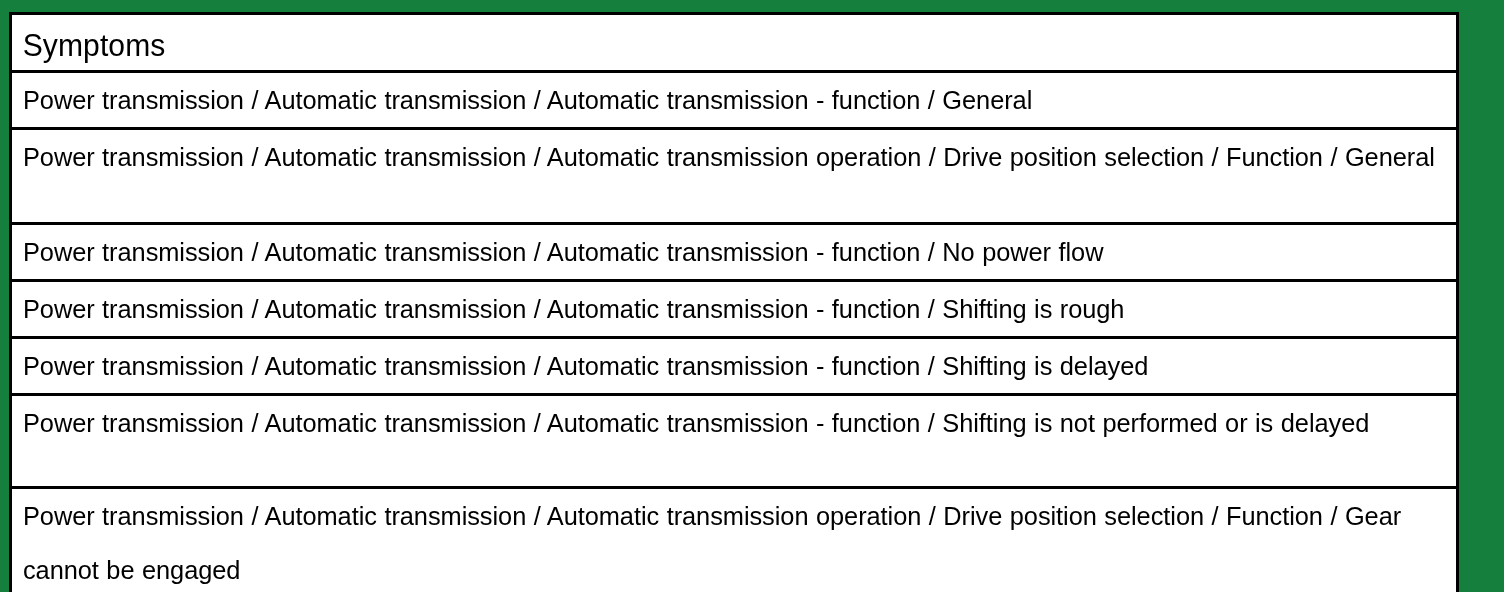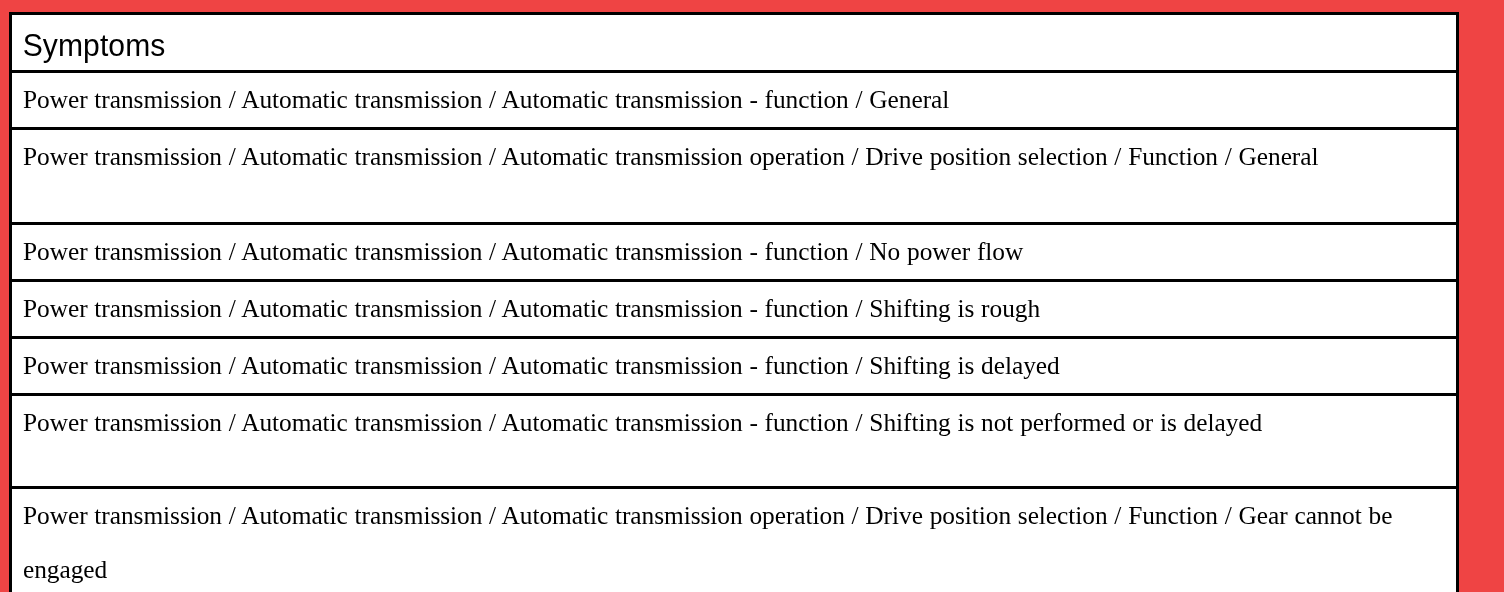--- a/index.html
+++ b/index.html
@@ -13,21 +13,21 @@
     height: 592px;
     overflow: hidden;
     font-family: "Liberation Sans", "DejaVu Sans", sans-serif;
     color: #000000;
   }
 
   .page {
     position: relative;
     width: 1504px;
     height: 592px;
-    background: #ef4444;
+    background: #15803d;
   }
 
   
   .symptoms-table {
     position: absolute;
     left: 9px;
     top: 12px;
     width: 1450px;
     border-collapse: collapse;
     table-layout: fixed;
@@ -64,21 +64,20 @@
     padding: 14px 0 0 11px;
     white-space: nowrap;
     transform: scaleX(0.97);
     transform-origin: left center;
   }
 
   
   .symptom-cell {
     box-sizing: border-box;
     padding: 0;
-    font-family: Liberation Serif, serif;
   }
   .symptom-text {
     display: block;
     font-size: 25.5px;
     line-height: 54px;
     font-weight: 400;
     letter-spacing: -0.05px;
     padding: 0 6px 0 11px;
     word-spacing: 0.5px;
     transform: scaleX(0.995);

